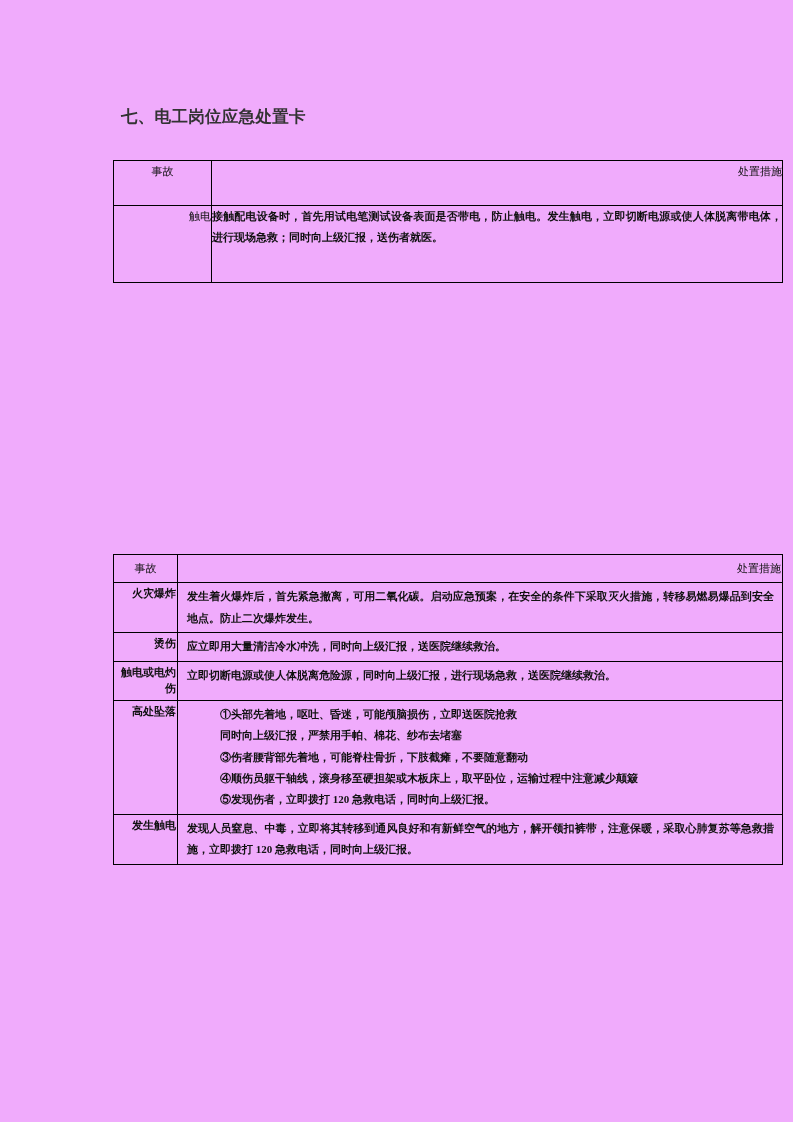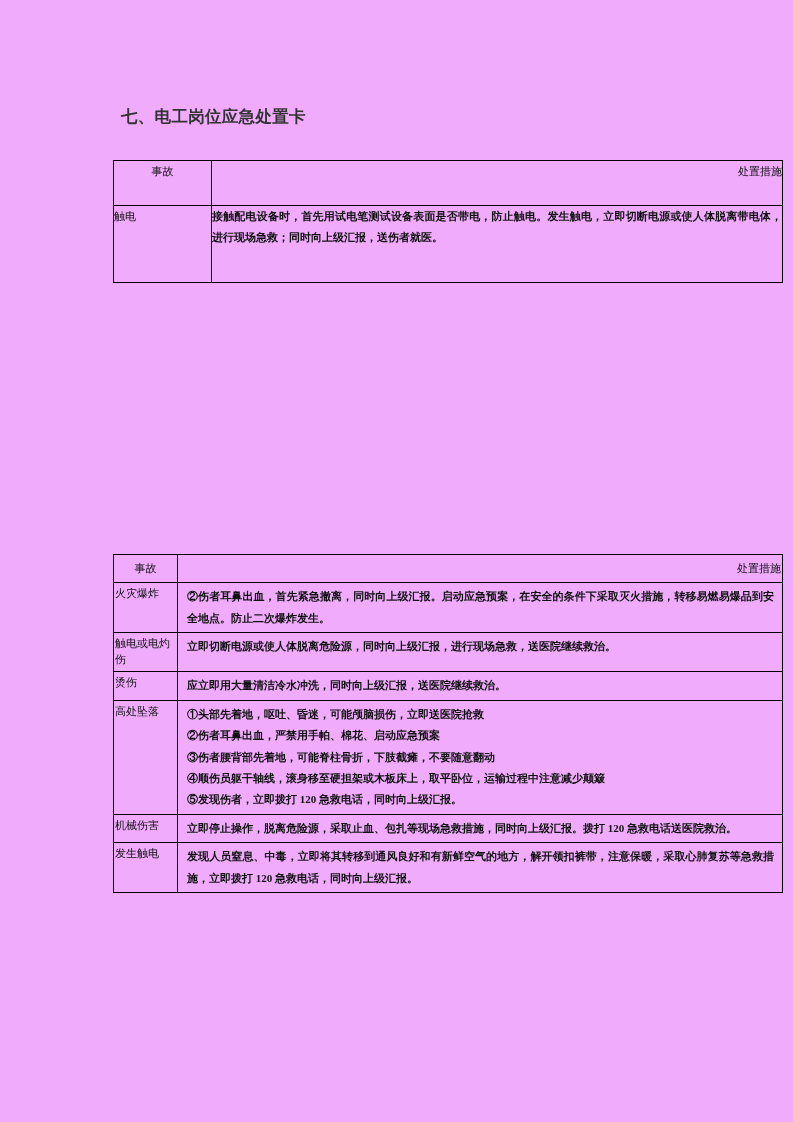--- a/index.html
+++ b/index.html
@@ -45,21 +45,21 @@
     font-size: 11px;
     line-height: 1.95;
     color: #111;
   }
   table.doc-table td {
     border: 1px solid #000;
     vertical-align: top;
     padding: 0;
   }
   .cell-label {
-    text-align: left;
+    text-align: right;
     padding: 5px 2px 5px 2px;
   }
   .cell-body {
     padding: 5px 8px 5px 9px;
     text-align: justify;
     text-justify: inter-ideograph;
     font-weight: bold;
   }
   .cell-head {
     text-align: center;
@@ -86,25 +86,25 @@
 
   
   #table-2 {
     left: 113px;
     top: 554px;
     width: 669px;
     line-height: 1.95;
   }
   #table-2 col.c1 { width: 64px; }
   #table-2 col.c2 { width: 605px; }
-  #table-2 .cell-label { padding: 3px 1px; line-height: 1.45; }
+  #table-2 .cell-label { padding: 3px 1px; line-height: 1.45; font-weight: bold; }
   #table-2 .cell-body { padding: 3px 8px 3px 9px; }
   #table-2 .cell-head { padding: 3px 1px; }
   #table-2 .cell-head-wide { padding: 3px 1px; }
-  #table-2 .list-item { display: block; }
+  #table-2 .list-item { display: block; margin-left: 33px; }
 </style>
 </head>
 <body>
 
 <div class="page">
 
   <div id="heading-1" class="heading">七、电工岗位应急处置卡</div>
 
   <table id="table-1" class="doc-table">
     <colgroup>
@@ -129,43 +129,39 @@
         <col class="c1">
         <col class="c2">
       </colgroup>
     <tbody>
       <tr>
         <td class="cell-head">事故</td>
         <td class="cell-head-wide">处置措施</td>
       </tr>
       <tr>
         <td class="cell-label">火灾爆炸</td>
-        <td class="cell-body">②伤者耳鼻出血，首先紧急撤离，同时向上级汇报。启动应急预案，在安全的条件下采取灭火措施，转移易燃易爆品到安全地点。防止二次爆炸发生。</td>
+        <td class="cell-body">发生着火爆炸后，首先紧急撤离，可用二氧化碳。启动应急预案，在安全的条件下采取灭火措施，转移易燃易爆品到安全地点。防止二次爆炸发生。</td>
+      </tr>
+      <tr>
+        <td class="cell-label">烫伤</td>
+        <td class="cell-body">应立即用大量清洁冷水冲洗，同时向上级汇报，送医院继续救治。</td>
       </tr>
       <tr>
         <td class="cell-label">触电或电灼伤</td>
         <td class="cell-body">立即切断电源或使人体脱离危险源，同时向上级汇报，进行现场急救，送医院继续救治。</td>
       </tr>
       <tr>
-        <td class="cell-label">烫伤</td>
-        <td class="cell-body">应立即用大量清洁冷水冲洗，同时向上级汇报，送医院继续救治。</td>
-      </tr>
-      <tr>
         <td class="cell-label">高处坠落</td>
         <td class="cell-body">
           <span class="list-item">①头部先着地，呕吐、昏迷，可能颅脑损伤，立即送医院抢救</span>
-          <span class="list-item">②伤者耳鼻出血，严禁用手帕、棉花、启动应急预案</span>
+          <span class="list-item">同时向上级汇报，严禁用手帕、棉花、纱布去堵塞</span>
           <span class="list-item">③伤者腰背部先着地，可能脊柱骨折，下肢截瘫，不要随意翻动</span>
           <span class="list-item">④顺伤员躯干轴线，滚身移至硬担架或木板床上，取平卧位，运输过程中注意减少颠簸</span>
           <span class="list-item">⑤发现伤者，立即拨打 120 急救电话，同时向上级汇报。</span>
         </td>
-      </tr>
-      <tr>
-        <td class="cell-label">机械伤害</td>
-        <td class="cell-body">立即停止操作，脱离危险源，采取止血、包扎等现场急救措施，同时向上级汇报。拨打 120 急救电话送医院救治。</td>
       </tr>
       <tr>
         <td class="cell-label">发生触电</td>
         <td class="cell-body">发现人员窒息、中毒，立即将其转移到通风良好和有新鲜空气的地方，解开领扣裤带，注意保暖，采取心肺复苏等急救措施，立即拨打 120 急救电话，同时向上级汇报。</td>
       </tr>
     </tbody>
   </table>
 
 </div>
 

